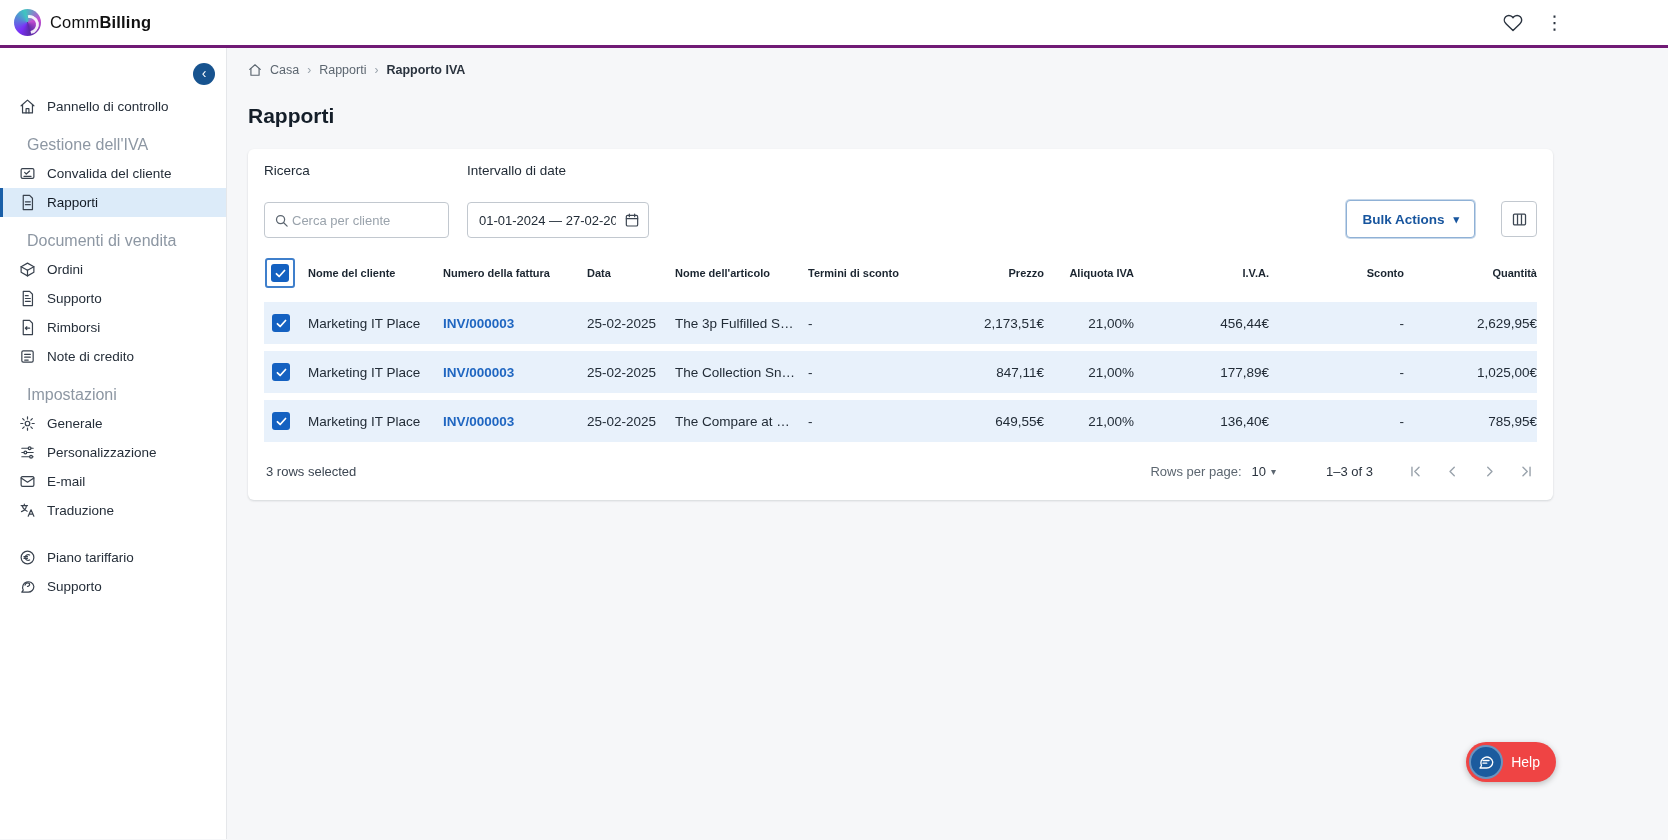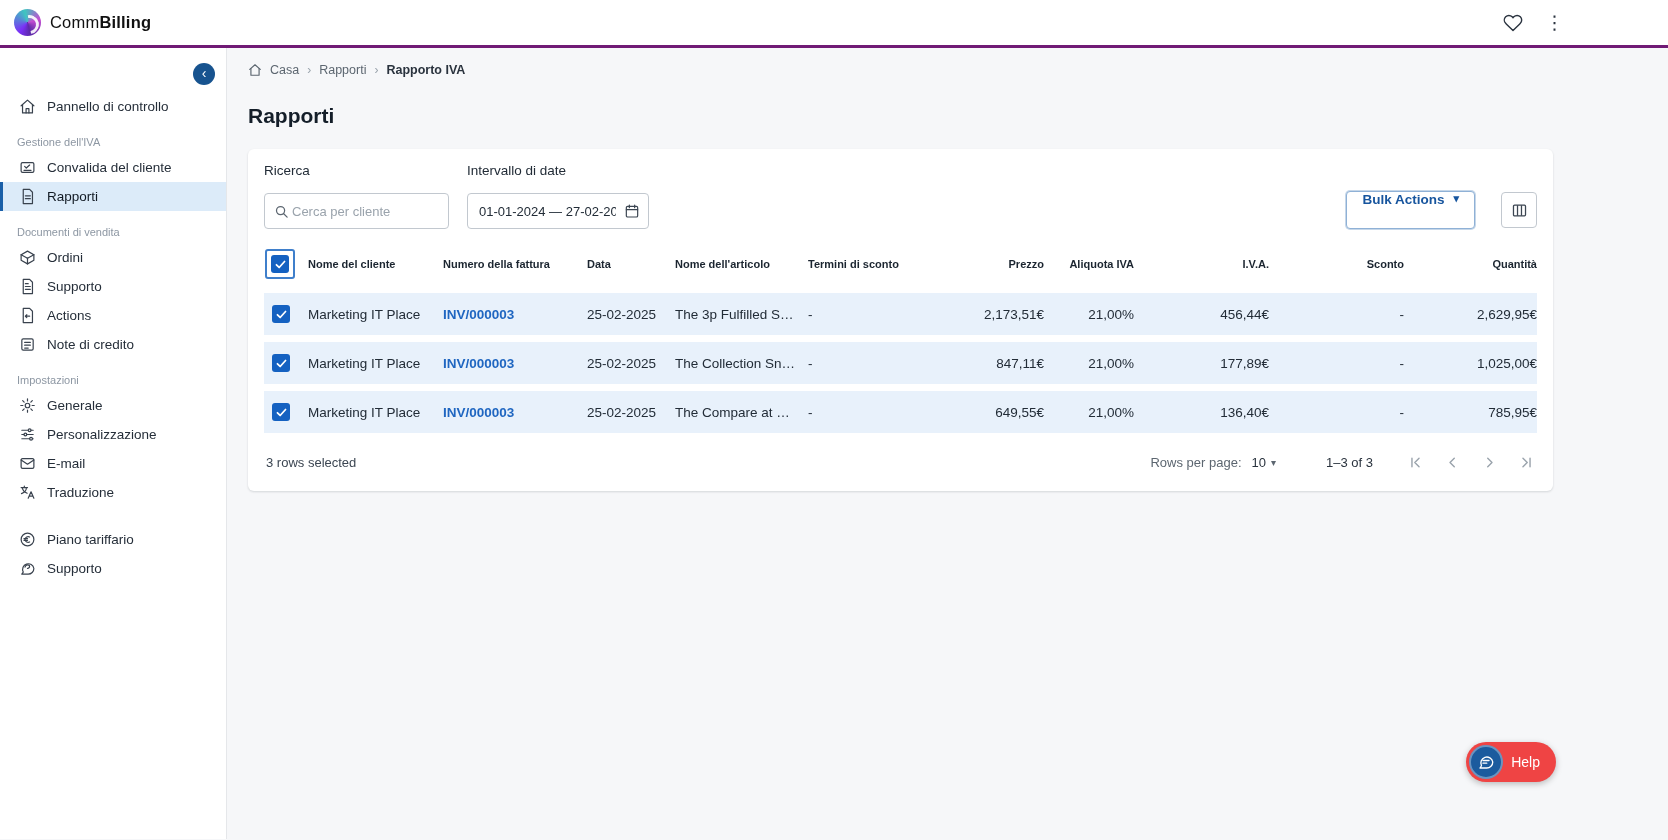--- a/index.html
+++ b/index.html
@@ -48,57 +48,57 @@
     background:#17538f; color:#fff; border:none; cursor:pointer;
     display:flex; align-items:center; justify-content:center; font-size:14px; line-height:1; padding-bottom:2px;
   }
   .nav-item{
     display:flex; align-items:center; gap:11px;
     padding:6px 16px; cursor:pointer; color:#252e39; position:relative;
     border-left:3px solid transparent; min-height:27px;
   }
   .nav-item .icn{ color:#39424e; }
   .nav-item.active{ background:#dcebf9; border-left-color:#1a5fa8; color:#121a24; font-weight:500; }
-  .nav-section{ padding:15px 17px 5px; font-size:11px; color:#8d97a3; }
+  .nav-section{ padding:15px 27px 5px; font-size:16px; color:#8d97a3; }
   .nav-gap{ height:18px; }
 
   
   .main{ flex:1; padding:15px 115px 0 21px; }
   .crumbs{ display:flex; align-items:center; gap:8px; font-size:12.5px; color:#5c6670; }
   .crumbs .icn{ color:#5c6670; }
   .crumbs a{ color:#5c6670; text-decoration:none; cursor:pointer; }
   .crumbs .sep{ color:#9aa3ac; font-size:12px; }
   .crumbs .current{ color:#2a333e; font-weight:600; }
   .page-title{ font-size:21px; font-weight:700; color:#141e29; margin:27px 0 21px; }
 
   
   .card{
     background:#fff; border-radius:6px;
     box-shadow:0 1px 2px rgba(16,24,40,.07), 0 1px 3px rgba(16,24,40,.08);
     padding:14px 16px 4px;
   }
   .filters{ display:flex; align-items:flex-end; }
-  .fgroup{ display:flex; flex-direction:column; gap:15px; margin-right:18px; }
+  .fgroup{ display:flex; flex-direction:column; gap:24px; margin-right:18px; }
   .fgroup label{ font-size:13.5px; color:#222c37; }
   .input{ position:relative; display:flex; align-items:center; }
   .input input{
     height:36px; border:1px solid #c2c8cf; border-radius:4px;
     font-family:"Liberation Sans", sans-serif; font-size:13px; color:#222c37; outline:none; background:#fff;
   }
   .input input::placeholder{ color:#9aa3ac; }
   .input.search input{ width:185px; padding:0 10px 0 27px; }
   .input.search .icn{ position:absolute; left:10px; color:#5c6670; }
   .input.date input{ width:182px; padding:0 32px 0 11px; }
   .input.date .icn{ position:absolute; right:9px; color:#3c4652; }
   .actions{ margin-left:auto; display:flex; align-items:center; gap:26px; margin-bottom:0; }
   .bulk{
     height:38px; padding:0 15px; background:#fff; cursor:pointer;
     border:1px solid #8fb1d6; border-radius:4px; box-shadow:0 0 0 1px rgba(26,95,168,.25);
     color:#17559e; font-weight:700; font-size:13.5px; font-family:"Liberation Sans", sans-serif;
-    display:flex; align-items:flex-start; gap:9px;
+    display:flex; align-items:center; gap:9px;
   }
   .bulk .caret{ font-size:11px; }
   .colsbtn{
     width:36px; height:36px; background:#fff; border:1px solid #c2c8cf; border-radius:4px;
     display:flex; align-items:center; justify-content:center; cursor:pointer; color:#3c4652;
   }
 
   
   .thead, .trow{
     display:grid;
@@ -235,21 +235,21 @@
         </span>
         <span class="lbl">Supporto</span>
       </div>
       <div class="nav-item">
         <span class="icn">
           <svg width="17" height="17" viewBox="0 0 24 24" fill="none" stroke="currentColor" stroke-width="1.7" stroke-linecap="round" stroke-linejoin="round">
               <path d="M6 2h9l4 4v16H6z"></path>
               <path d="M9 13l2-2m-2 2l2 2m-2-2h6"></path>
             </svg>
         </span>
-        <span class="lbl">Actions</span>
+        <span class="lbl">Rimborsi</span>
       </div>
       <div class="nav-item">
         <span class="icn">
           <svg width="17" height="17" viewBox="0 0 24 24" fill="none" stroke="currentColor" stroke-width="1.7" stroke-linecap="round" stroke-linejoin="round">
               <rect x="4" y="4" width="16" height="16" rx="2"></rect>
               <path d="M8 9h8M8 13h8M8 17h5"></path>
             </svg>
         </span>
         <span class="lbl">Note di credito</span>
       </div>

